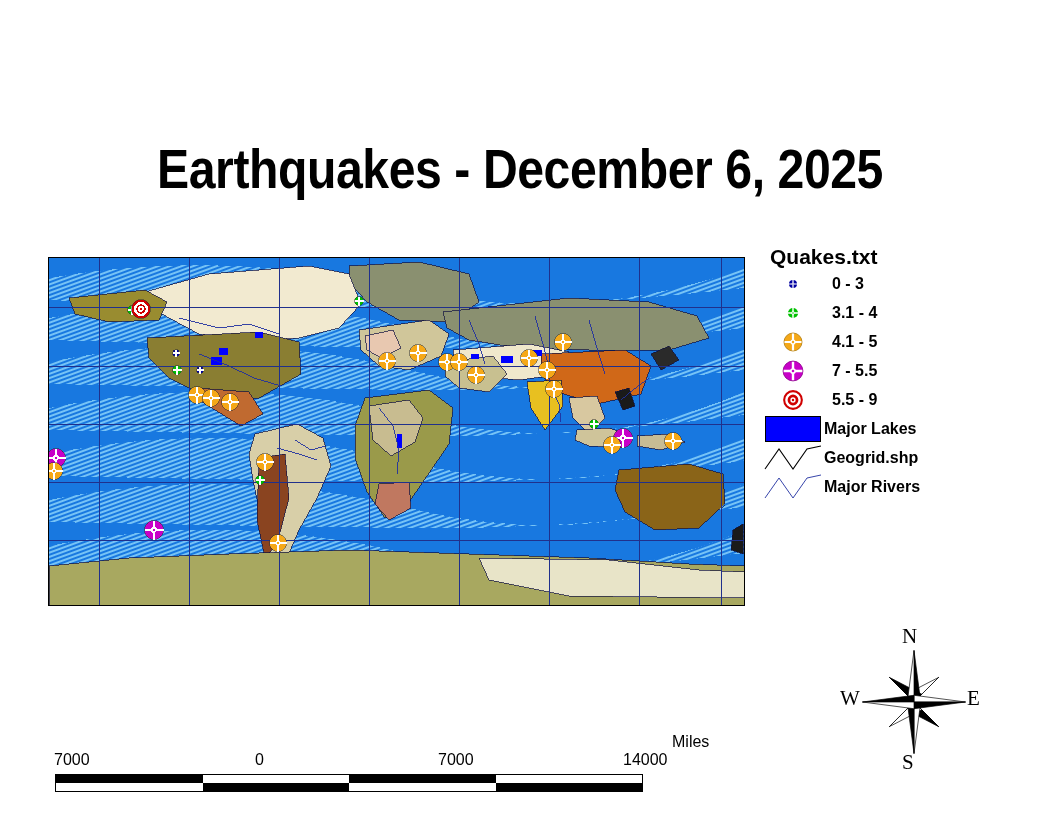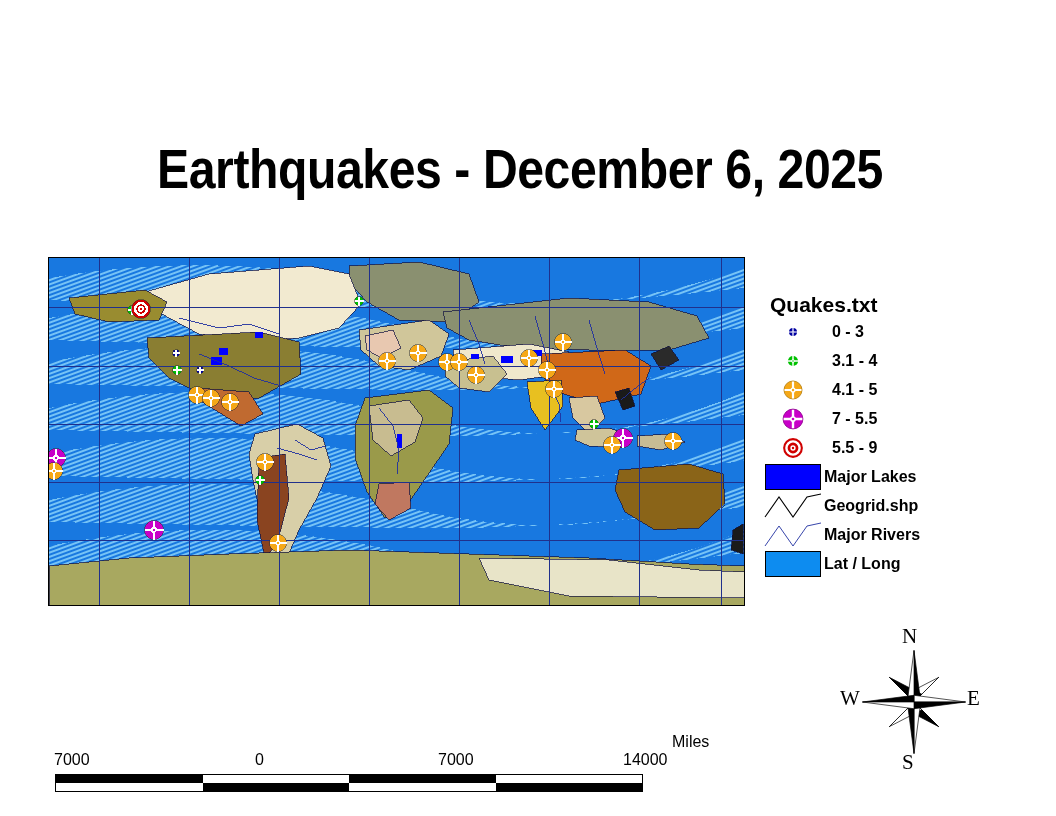--- a/index.html
+++ b/index.html
@@ -35,21 +35,20 @@
 
   
   #legend{
     position:absolute;left:762px;top:244px;width:290px;
   }
   .legend-head{
     font-family:"Liberation Sans",sans-serif;
     font-weight:bold;font-size:21px;line-height:25px;
     padding-left:8px;
     white-space:nowrap;
-    margin-top:48px;
   }
   .legend-row{
     display:flex;align-items:center;height:29px;
   }
   .legend-swatch{
     width:62px;min-width:62px;height:29px;
     display:flex;align-items:center;justify-content:center;
   }
   .legend-label{
     font-family:Liberation Sans, sans-serif;
@@ -474,26 +473,20 @@
 
   <div class="legend-row">
     <span class="legend-swatch">
       <svg width="58" height="26" viewBox="0 0 58 26">
           <polyline points="1,24 15,4 29,24 43,4 57,1" fill="none" stroke="#2030a0" stroke-width="0.9"></polyline>
         </svg>
     </span>
     <span class="legend-label">Major Rivers</span>
   </div>
 
-  <div class="legend-row">
-    <span class="legend-swatch">
-      <span class="swatch-box" style="background:#0d8cf0;"></span>
-    </span>
-    <span class="legend-label">Lat / Long</span>
-  </div>
 </div>
 
 <div id="scalebar">
   <div id="scale-labels">
     <span style="left:-1px;">7000</span>
     <span style="left:200px;">0</span>
     <span style="left:383px;">7000</span>
     <span style="left:568px;">14000</span>
   </div>
   <div id="scale-bars">

